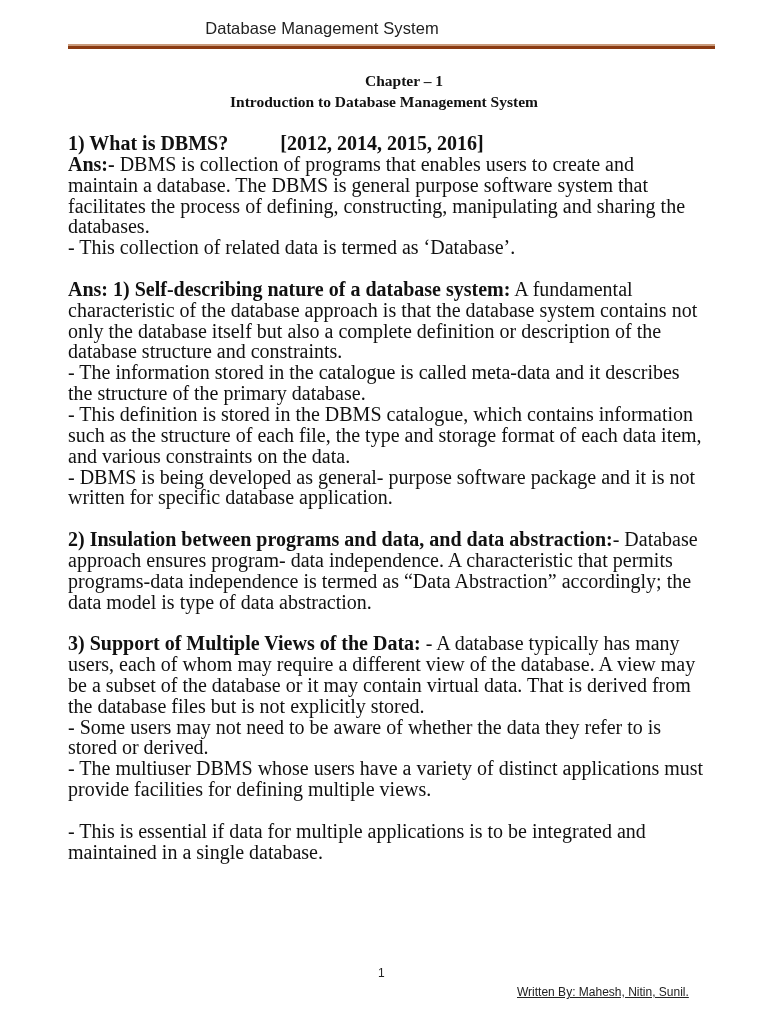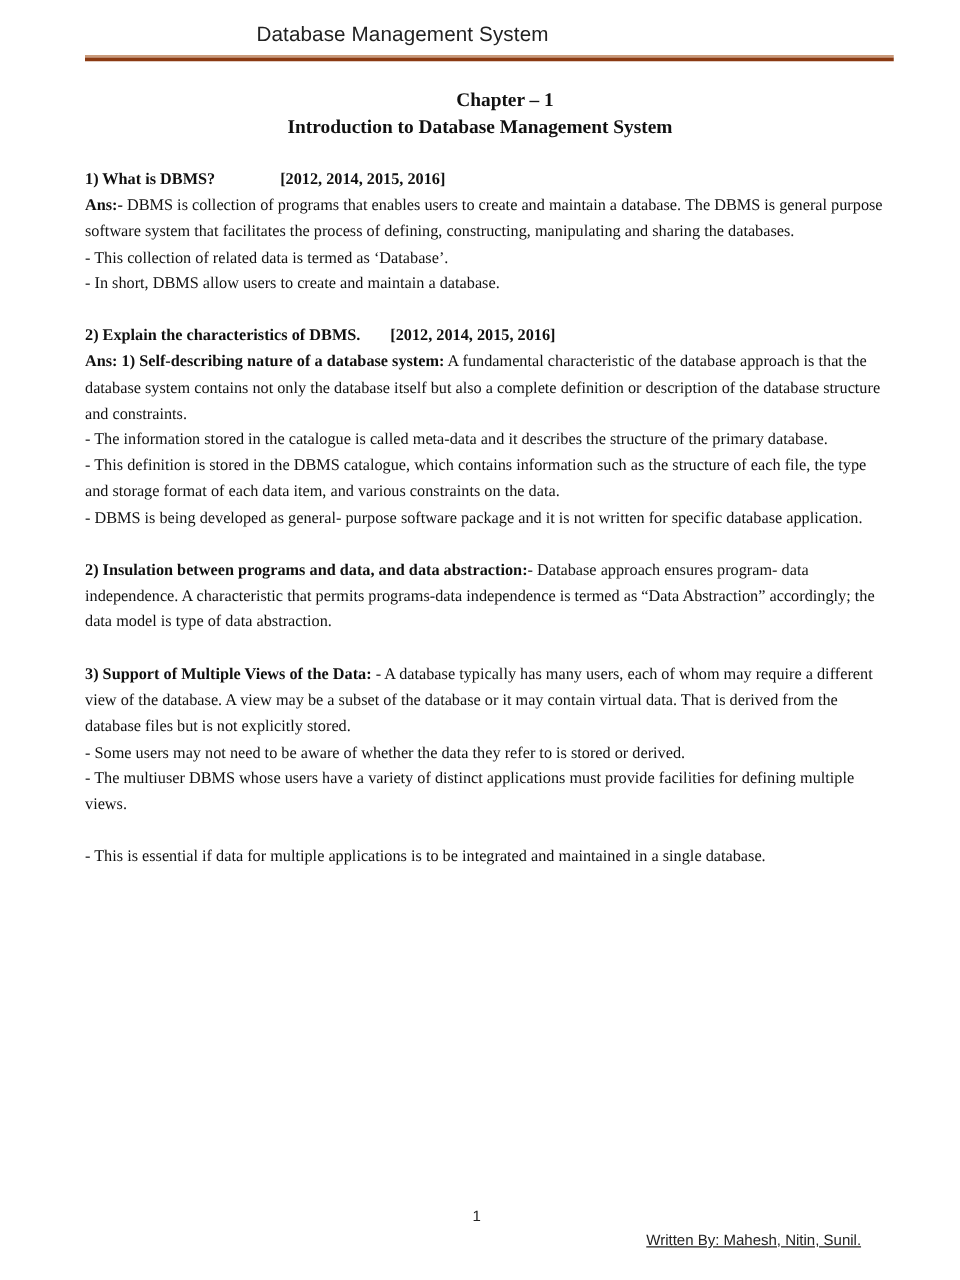--- a/index.html
+++ b/index.html
@@ -59,21 +59,21 @@
   }
   .chapter.num { top: 70px; padding-left: 20px; }
   .chapter.title { top: 91px; }
 
   .content {
     position: absolute;
     left: 68px;
     top: 133px;
     width: 640px;
     font-family: "Liberation Serif", serif;
-    font-size: 13px;
+    font-size: 20px;
     line-height: 20.85px;
     color: #111111;
   }
   .content p {
     margin: 0;
   }
   .content .gap {
     height: 20.85px;
   }
   .content b {
@@ -115,25 +115,23 @@
 </div>
 
 <div class="chapter num">Chapter – 1</div>
 <div class="chapter title">Introduction to Database Management System</div>
 
 <div class="content">
 
   <p><b>1) What is DBMS?</b><span class="tab"></span><b>[2012, 2014, 2015, 2016]</b></p>
   <p><b>Ans:-</b><span> DBMS is collection of programs that enables users to create and maintain a database. The DBMS is general purpose software system that facilitates the process of defining, constructing, manipulating and sharing the databases.</span></p>
   <p>- This collection of related data is termed as ‘Database’.</p>
-  <p>- In short, DBMS allow users to create and maintain a database.</p>
 
   <div class="gap"></div>
 
-  <p><b>2) Explain the characteristics of DBMS.</b><span class="tab2"></span><b>[2012, 2014, 2015, 2016]</b></p>
 
   <p><b>Ans: 1) Self-describing nature of a database system:</b><span> A fundamental characteristic of the database approach is that the database system contains not only the database itself but also a complete definition or description of the database structure and constraints.</span></p>
   <p>- The information stored in the catalogue is called meta-data and it describes the structure of the primary database.</p>
   <p>- This definition is stored in the DBMS catalogue, which contains information such as the structure of each file, the type and storage format of each data item, and various constraints on the data.</p>
   <p>- DBMS is being developed as general- purpose software package and it is not written for specific database application.</p>
 
   <div class="gap"></div>
 
   <p><b>2) Insulation between programs and data, and data abstraction:</b><span>- Database approach ensures program- data independence. A characteristic that permits programs-data independence is termed as “Data Abstraction” accordingly; the data model is type of data abstraction.</span></p>
 

